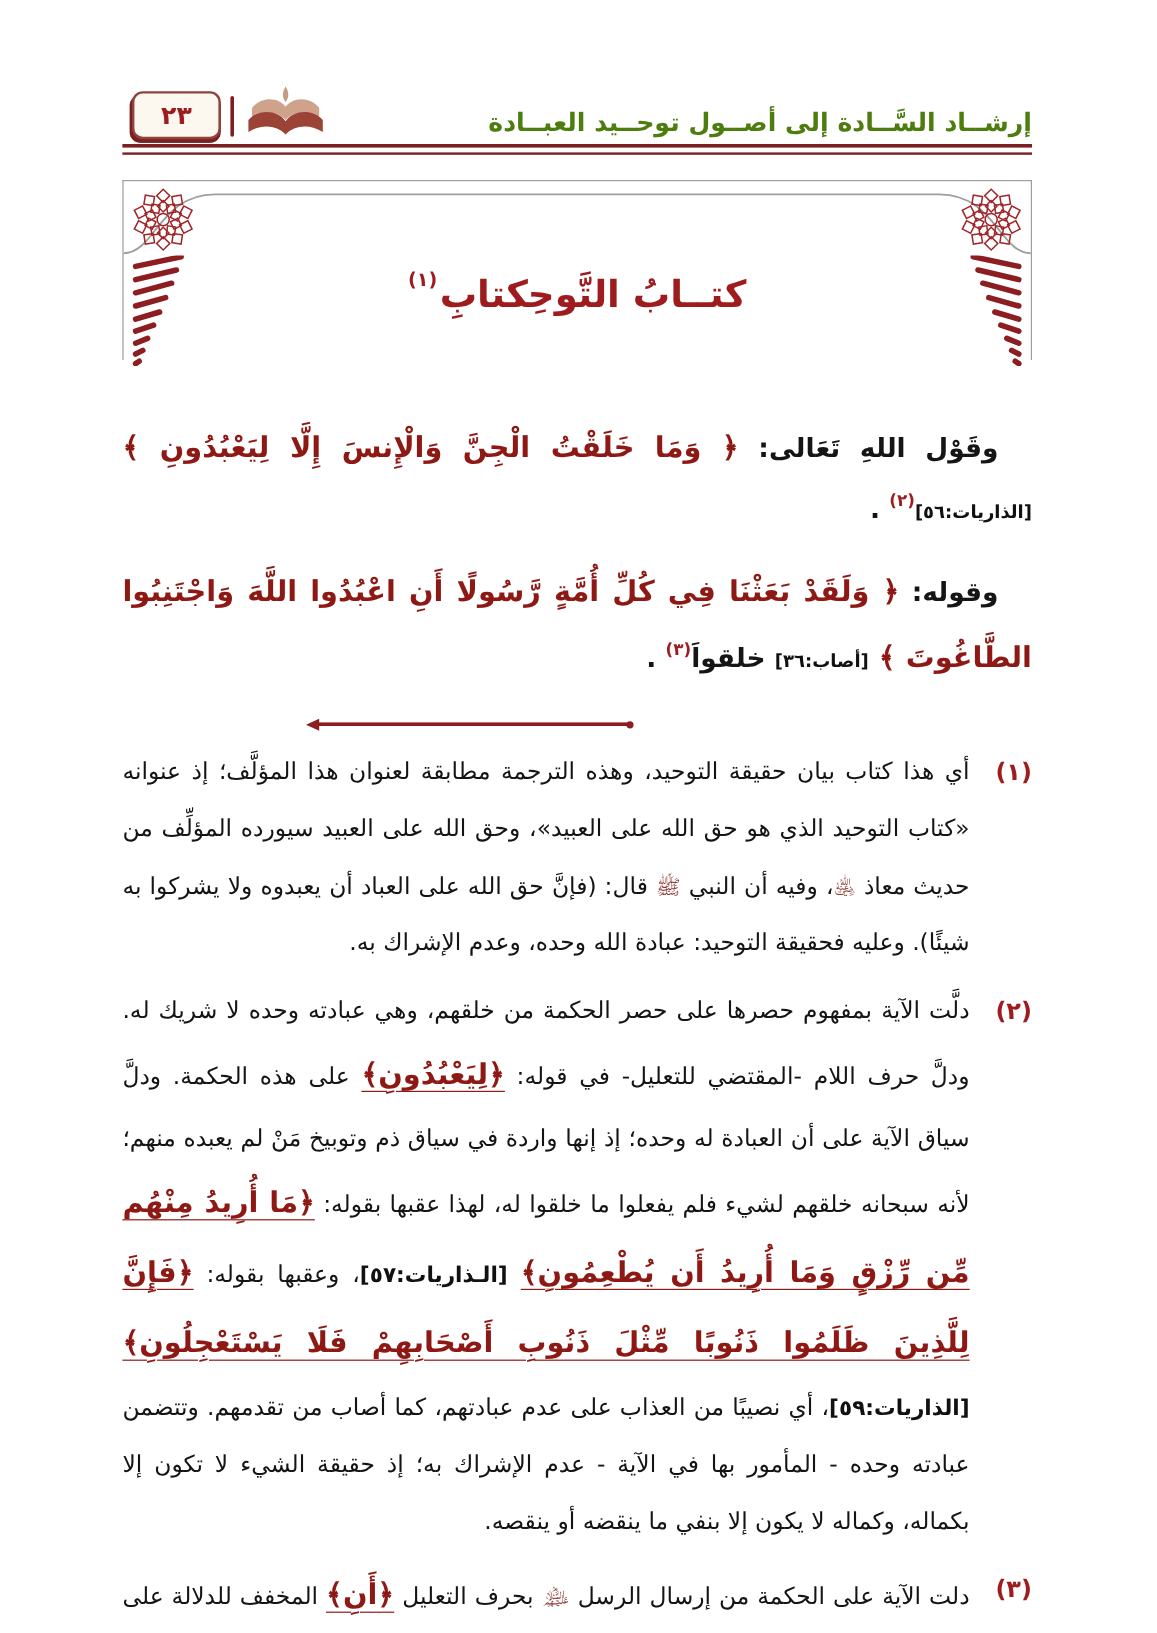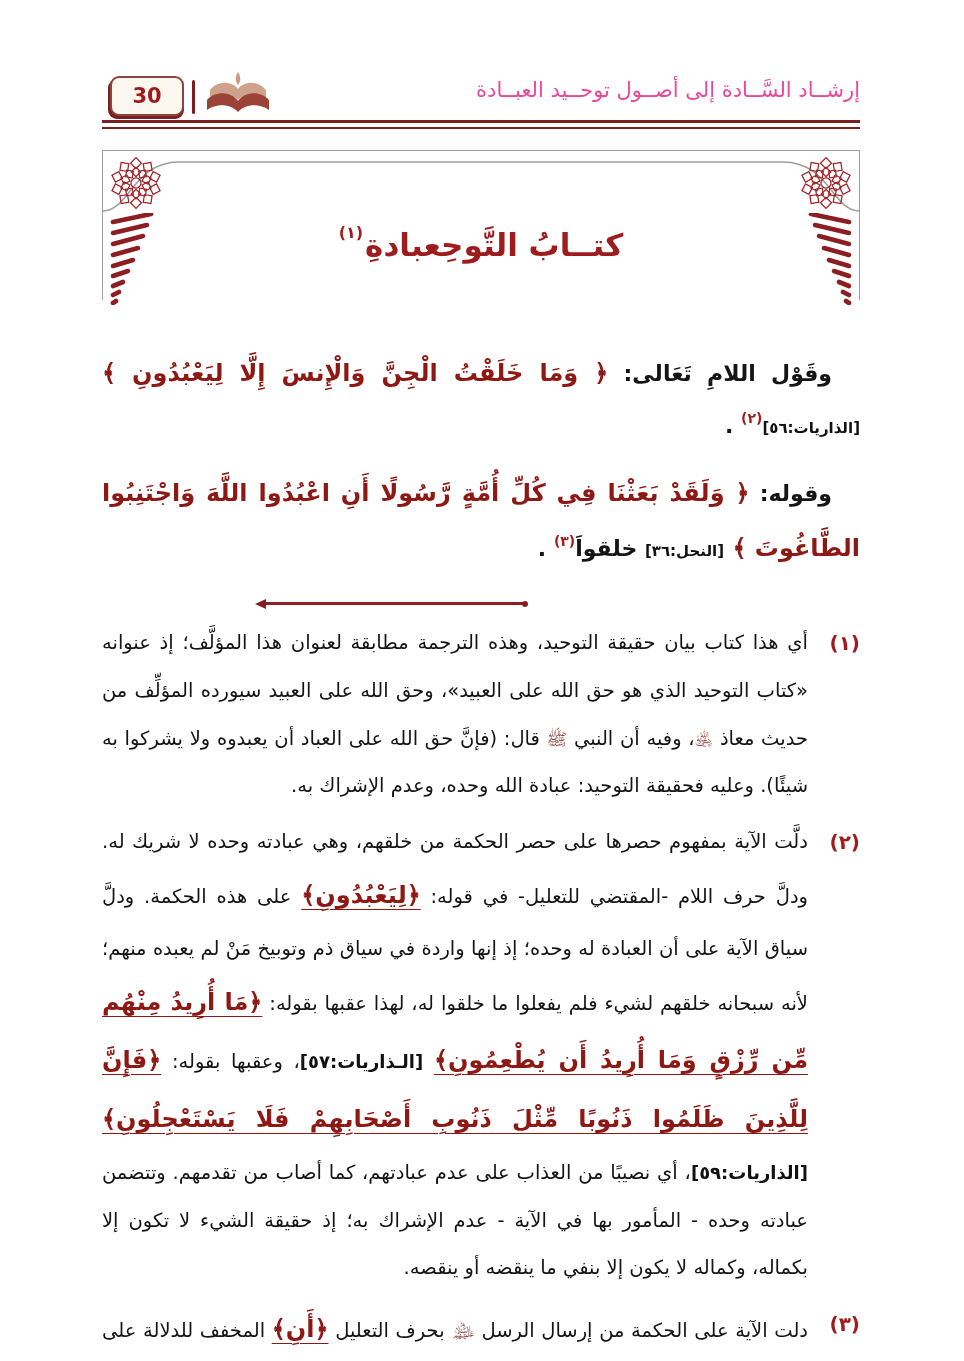--- a/index.html
+++ b/index.html
@@ -12,22 +12,22 @@
     margin:0 auto;
     background:#ffffff;
     overflow:hidden;
     direction:rtl;
   }
   .content { position:absolute; top:0; right:104px; left:102px; }
 
   
   .page-header { position:relative; height:58px; margin-top:76px; }
   .running-title {
-    position:absolute; top:2px; right:0;
-    font-size:21px; font-weight:normal; color:#ec4899;
+    position:absolute; top:14px; right:0;
+    font-size:21px; font-weight:bold; color:#4d7c0f;
     letter-spacing:0;
   }
   .header-rule {
     position:absolute; left:0; right:0; top:44px;
     height:9px;
     border-top:3.5px solid #7b1f20;
     border-bottom:2px solid #7b1f20;
   }
   .page-number-box {
     position:absolute; left:8px; top:0;
@@ -182,21 +182,21 @@
       </symbol>
     </defs>
   </svg>
 
   <div class="content">
 
     <header class="page-header">
       <div class="running-title">إرشــاد السَّــادة إلى أصــول توحــيد العبــادة</div>
       <div class="header-rule"></div>
       <div class="page-number-box">
-        <span class="page-number">30</span>
+        <span class="page-number">٢٣</span>
       </div>
       <div class="box-tick"></div>
       <svg class="book-icon" width="72" height="58" viewBox="0 0 72 58">
         <path d="M36 4 C33 9 33 13 36 17 C39 13 39 9 36 4 Z" fill="#c79a84"></path>
         <path d="M8 22 C16 12 30 13 36 21 C42 13 56 12 64 22 L64 31 C55 24 42 25 36 32 C30 25 17 24 8 31 Z" fill="#cfa28c"></path>
         <path d="M5 32 C14 22 30 24 36 33 C42 24 58 22 67 32 L67 42 C57 35 43 36 36 44 C29 36 15 35 5 42 Z" fill="#9c4338"></path>
       </svg>
     </header>
 
     <section class="title-frame">
@@ -208,26 +208,26 @@
         </svg>
       <svg class="rosette right">
           <use href="#rosette-sym"></use>
         </svg>
       <svg class="dash-ornament left">
           <use href="#dashes-sym"></use>
         </svg>
       <svg class="dash-ornament right">
           <use href="#dashes-sym"></use>
         </svg>
-      <h1 class="chapter-title"><span>كتــابُ التَّوحِعبادةِ</span><sup>(١)</sup></h1>
+      <h1 class="chapter-title"><span>كتــابُ التَّوحِكتابِ</span><sup>(١)</sup></h1>
     </section>
 
     <main class="body-text">
-      <p class="verse-para"><span class="seg-text">وقَوْل اللامِ تَعَالى: </span><span class="seg-quran">﴿ وَمَا خَلَقْتُ الْجِنَّ وَالْإِنسَ إِلَّا لِيَعْبُدُونِ ﴾</span><span class="seg-ref"> [الذاريات:٥٦]</span><span class="seg-marker">(٢)</span><span class="seg-text"> .</span></p>
-      <p class="verse-para"><span class="seg-text">وقوله: </span><span class="seg-quran">﴿ وَلَقَدْ بَعَثْنَا فِي كُلِّ أُمَّةٍ رَّسُولًا أَنِ اعْبُدُوا اللَّهَ وَاجْتَنِبُوا الطَّاغُوتَ ﴾ </span><span class="seg-ref">[النحل:٣٦]</span><span class="seg-text"> خلقواَ</span><span class="seg-marker">(٣)</span><span class="seg-text"> .</span></p>
+      <p class="verse-para"><span class="seg-text">وقَوْل اللهِ تَعَالى: </span><span class="seg-quran">﴿ وَمَا خَلَقْتُ الْجِنَّ وَالْإِنسَ إِلَّا لِيَعْبُدُونِ ﴾</span><span class="seg-ref"> [الذاريات:٥٦]</span><span class="seg-marker">(٢)</span><span class="seg-text"> .</span></p>
+      <p class="verse-para"><span class="seg-text">وقوله: </span><span class="seg-quran">﴿ وَلَقَدْ بَعَثْنَا فِي كُلِّ أُمَّةٍ رَّسُولًا أَنِ اعْبُدُوا اللَّهَ وَاجْتَنِبُوا الطَّاغُوتَ ﴾ </span><span class="seg-ref">[أصاب:٣٦]</span><span class="seg-text"> خلقواَ</span><span class="seg-marker">(٣)</span><span class="seg-text"> .</span></p>
     </main>
 
     <div class="footnote-rule"></div>
 
     <section class="footnotes">
       <div class="footnote">
         <span class="fn-marker">(١)</span>
         <span class="fn-text"><span class="seg-text">أي هذا كتاب بيان حقيقة التوحيد، وهذه الترجمة مطابقة لعنوان هذا المؤلَّف؛ إذ عنوانه «كتاب التوحيد الذي هو حق الله على العبيد»، وحق الله على العبيد سيورده المؤلِّف من حديث معاذ </span><span class="seg-honorific">﵁</span><span class="seg-text">، وفيه أن النبي </span><span class="seg-honorific">ﷺ</span><span class="seg-text"> قال: (فإنَّ حق الله على العباد أن يعبدوه ولا يشركوا به شيئًا). وعليه فحقيقة التوحيد: عبادة الله وحده، وعدم الإشراك به.</span></span>
       </div>
       <div class="footnote">

